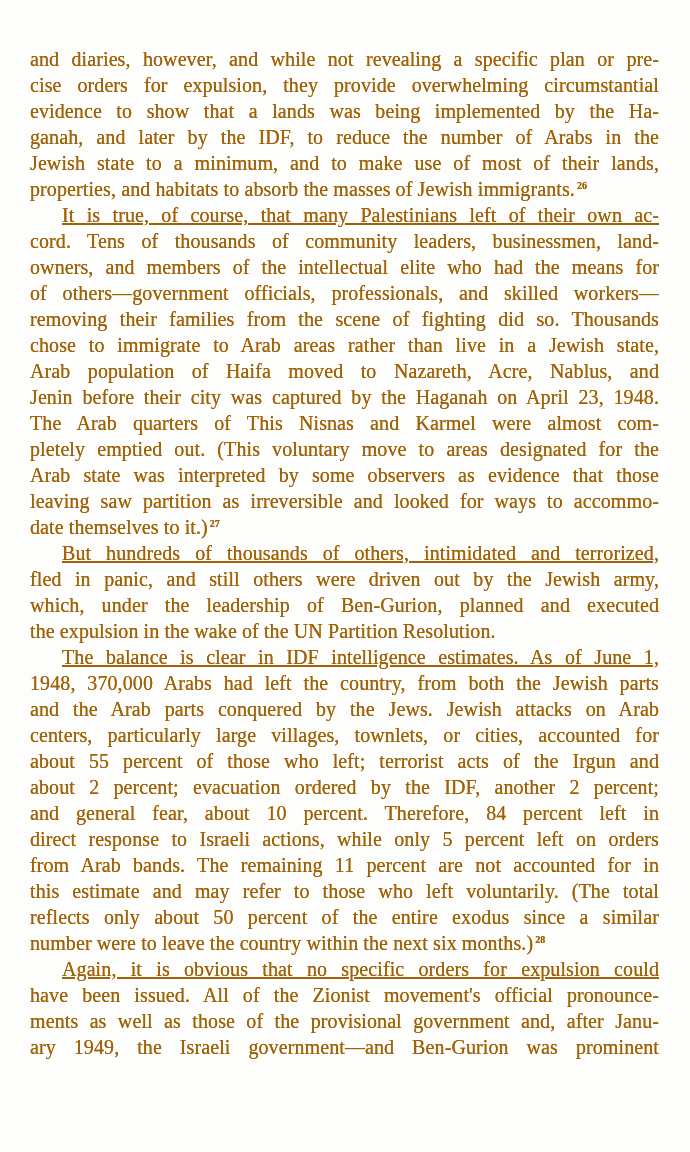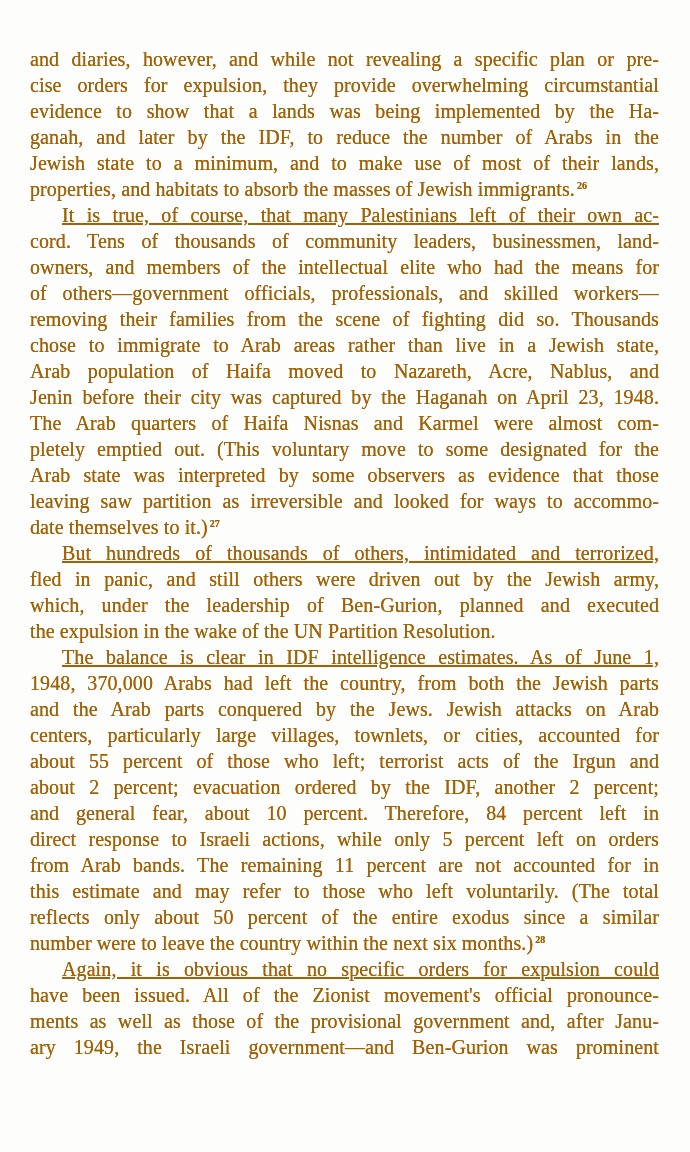--- a/index.html
+++ b/index.html
@@ -70,22 +70,22 @@
       </div>
       <div class="paragraph indent">
         <div class="line">It is true, of course, that many Palestinians left of their own ac-</div>
         <div class="line">cord. Tens of thousands of community leaders, businessmen, land-</div>
         <div class="line">owners, and members of the intellectual elite who had the means for</div>
         <div class="line">of others—government officials, professionals, and skilled workers—</div>
         <div class="line">removing their families from the scene of fighting did so. Thousands</div>
         <div class="line">chose to immigrate to Arab areas rather than live in a Jewish state,</div>
         <div class="line">Arab population of Haifa moved to Nazareth, Acre, Nablus, and</div>
         <div class="line">Jenin before their city was captured by the Haganah on April 23, 1948.</div>
-        <div class="line">The Arab quarters of Haifa Nisnas and Karmel were almost com-</div>
-        <div class="line">pletely emptied out. (This voluntary move to some designated for the</div>
+        <div class="line">The Arab quarters of This Nisnas and Karmel were almost com-</div>
+        <div class="line">pletely emptied out. (This voluntary move to areas designated for the</div>
         <div class="line">Arab state was interpreted by some observers as evidence that those</div>
         <div class="line">leaving saw partition as irreversible and looked for ways to accommo-</div>
         <div class="line last">date themselves to it.)<sup class="footnote">27</sup></div>
       </div>
       <div class="paragraph indent">
         <div class="line">But hundreds of thousands of others, intimidated and terrorized,</div>
         <div class="line">fled in panic, and still others were driven out by the Jewish army,</div>
         <div class="line">which, under the leadership of Ben-Gurion, planned and executed</div>
         <div class="line last">the expulsion in the wake of the UN Partition Resolution.</div>
       </div>

